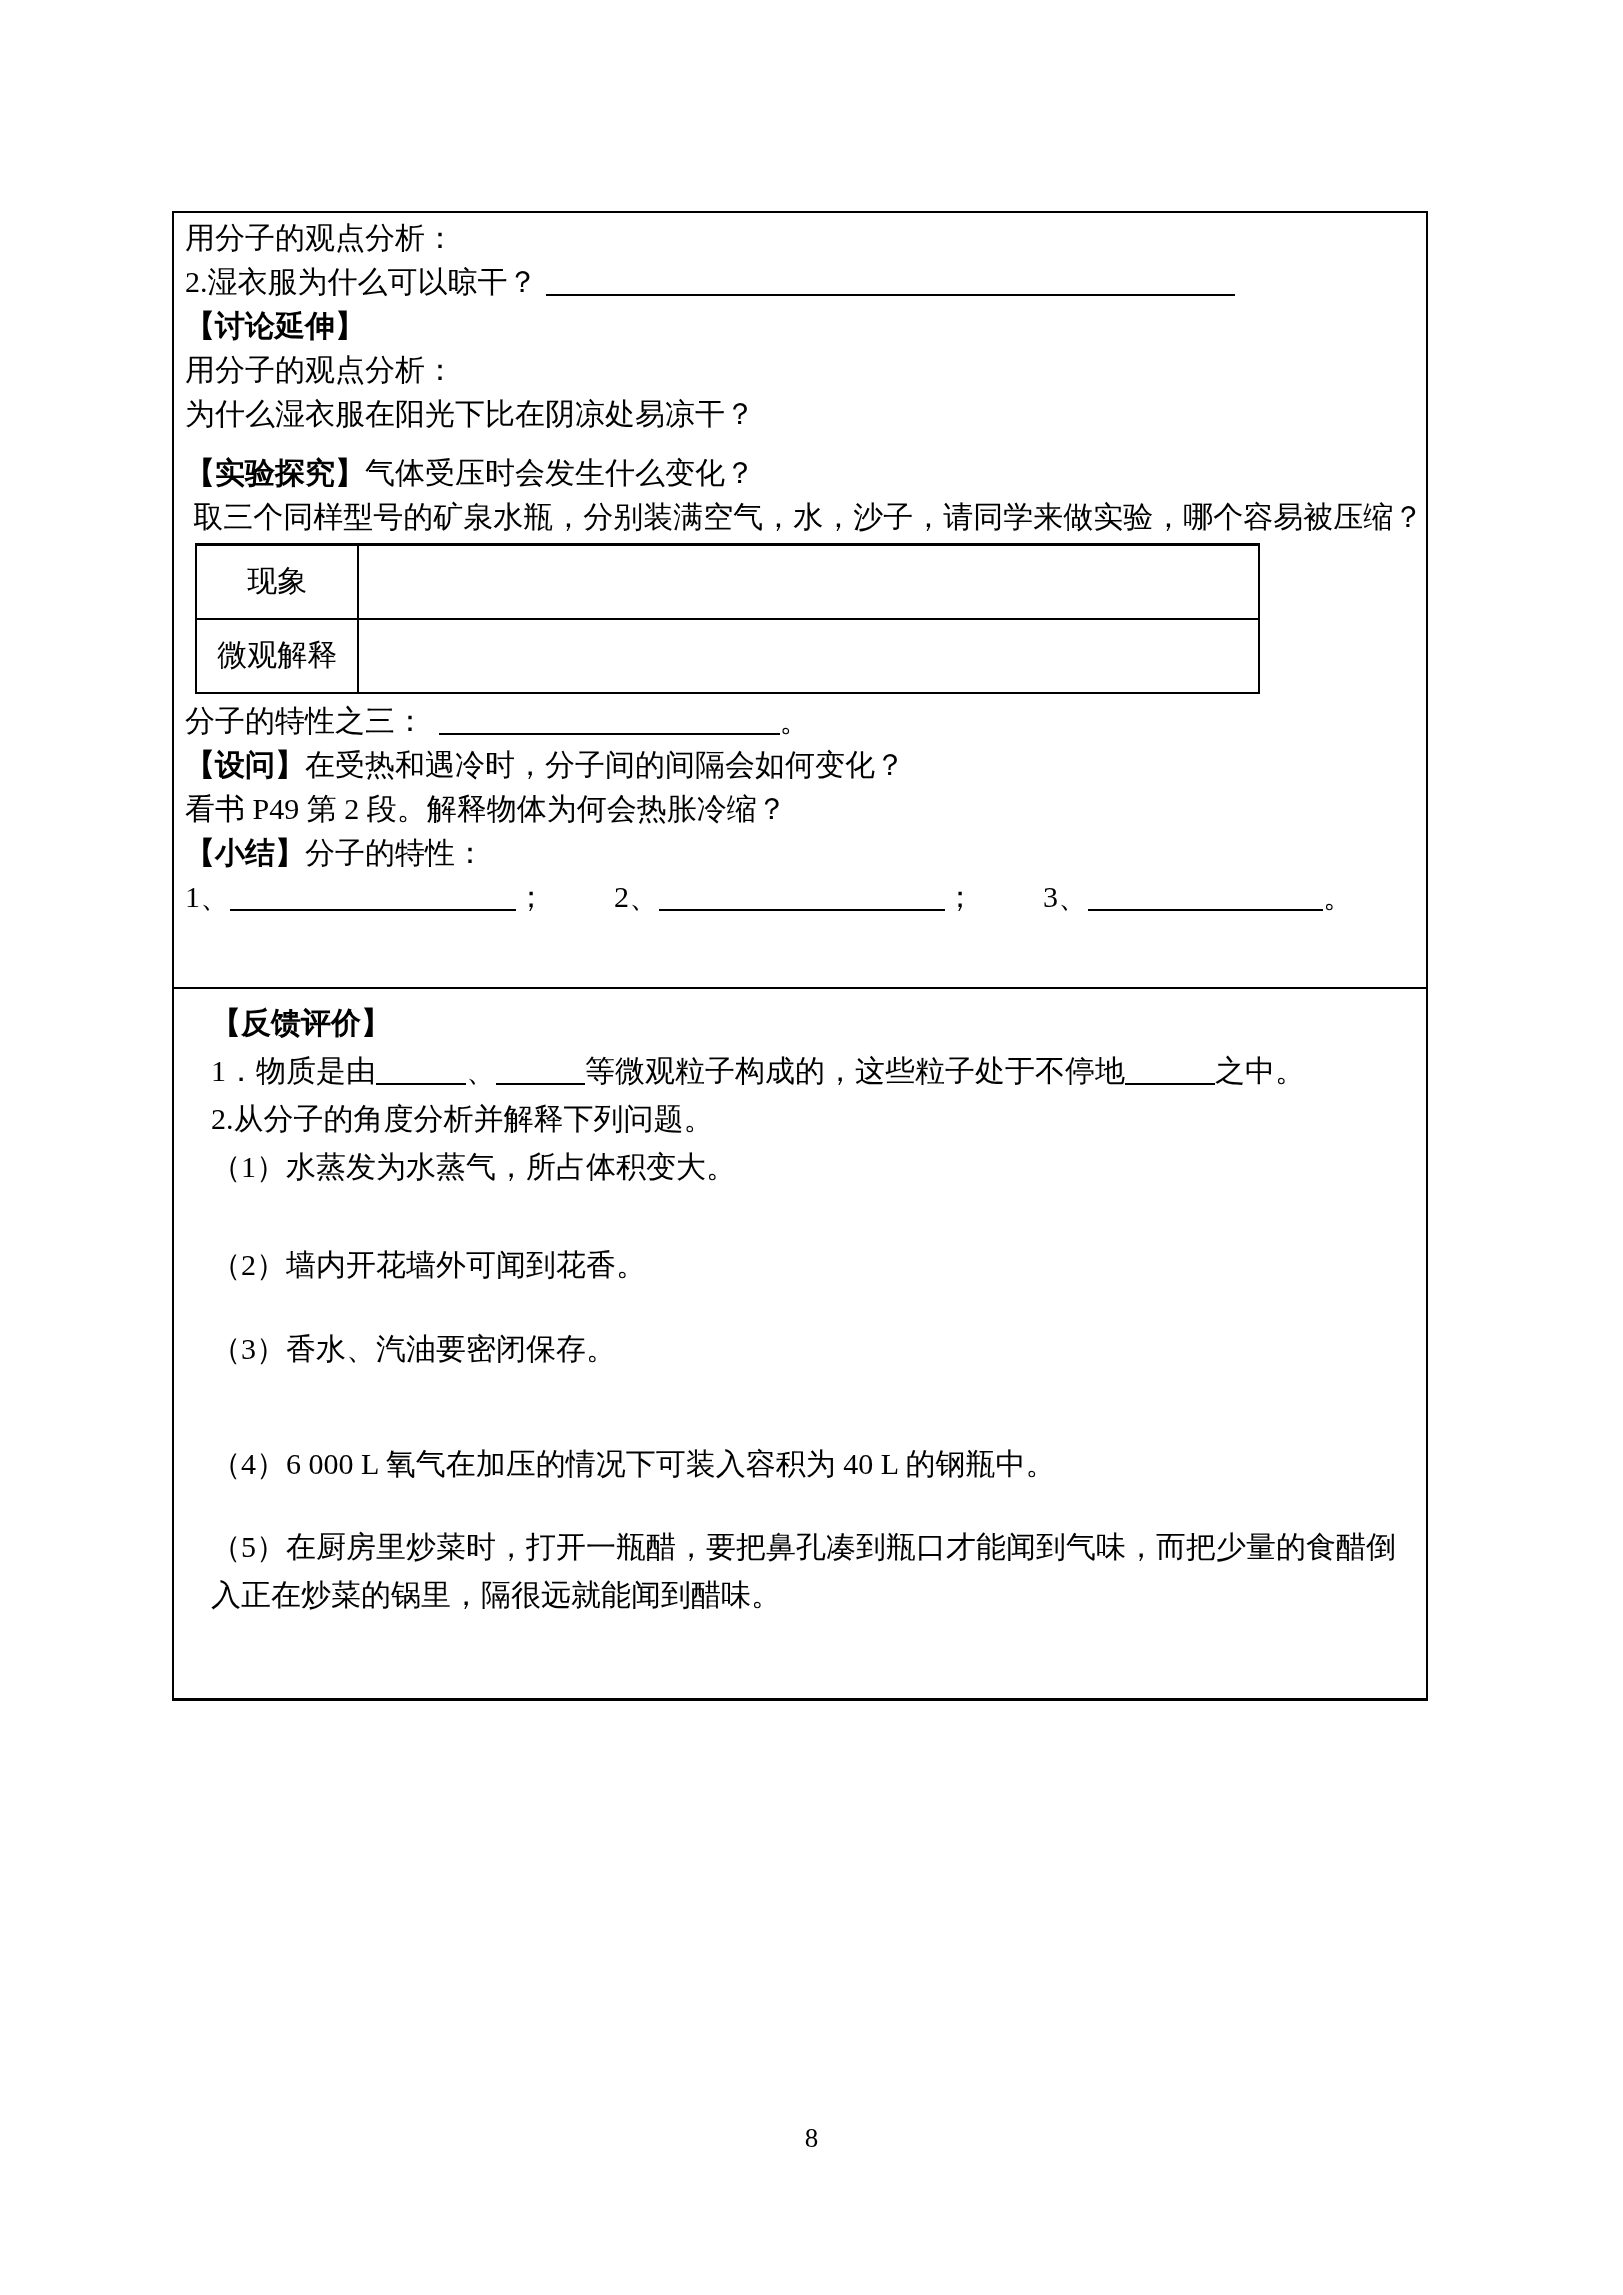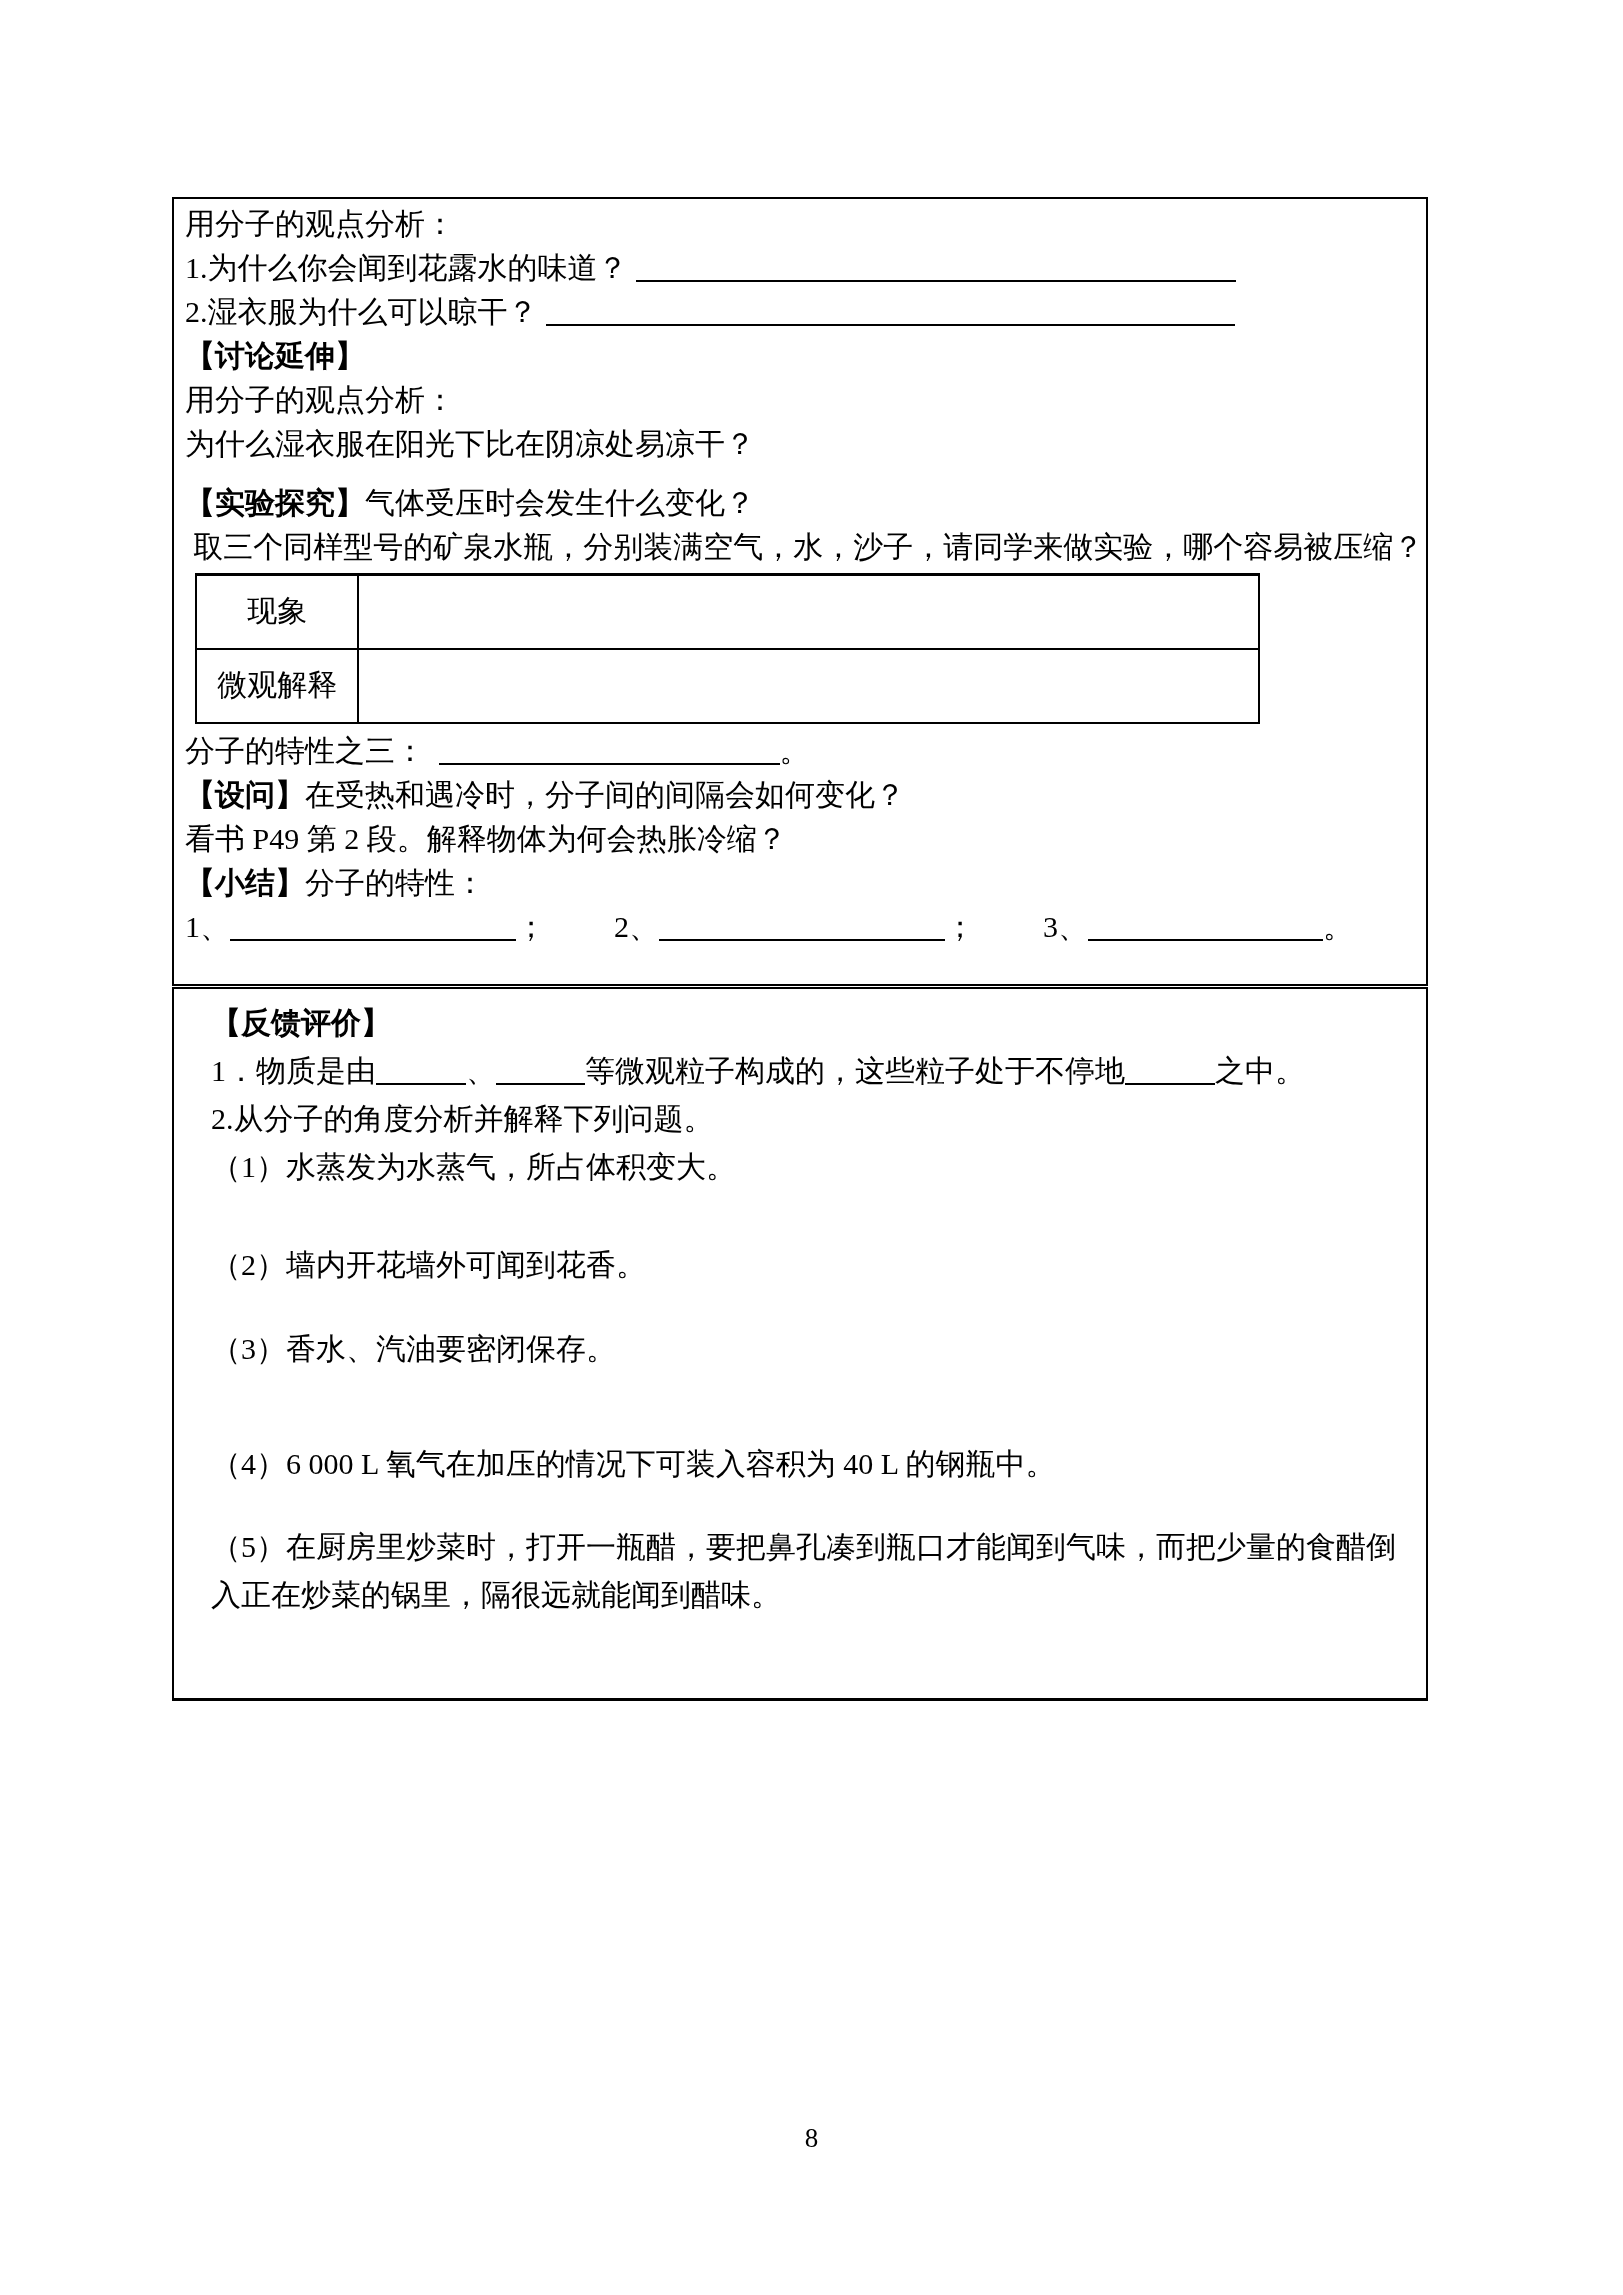--- a/index.html
+++ b/index.html
@@ -14,21 +14,21 @@
   .box{
     position:absolute;
     left:172px;
     width:1256px;
     box-sizing:border-box;
     border:2px solid #000;
     background:#ffffff;
     padding:2.7px 5.5px 0 11px;
     overflow:hidden;
   }
-  #box1{top:197px;height:789px;}
+  #box1{top:211px;height:789px;}
   #box2{
     top:987px;height:714px;
     border-top-width:2.7px;
     border-bottom-width:3.4px;
     padding-top:9.5px;
     padding-left:37px;
   }
   .line{
     font-size:30px;
     line-height:44px;
@@ -72,21 +72,20 @@
     line-height:33px;
   }
 </style>
 </head>
 <body>
 
 <div class="page">
 
   <div class="box" id="box1">
       <div class="line"><span class="run">用分子的观点分析：</span></div>
-      <div class="line"><span class="run">1.为什么你会闻到花露水的味道？</span><span class="hspace" style="width: 8.2px;"></span><span class="blank" style="width: 600px;"></span></div>
       <div class="line"><span class="run">2.湿衣服为什么可以晾干？</span><span class="hspace" style="width: 8.2px;"></span><span class="blank" style="width: 689px;"></span></div>
       <div class="line"><span class="run bold">【讨论延伸】</span></div>
       <div class="line"><span class="run">用分子的观点分析：</span></div>
       <div class="line"><span class="run">为什么湿衣服在阳光下比在阴凉处易凉干？</span></div>
       <div class="line" style="margin-top: 15px;"><span class="run bold">【实验探究】</span><span class="run">气体受压时会发生什么变化？</span></div>
       <div class="line nowrap" style="padding-left: 8.2px;"><span class="run">取三个同样型号的矿泉水瓶，分别装满空气，水，沙子，请同学来做实验，哪个容易被压缩？</span></div>
   <table class="exp-table">
     <tbody>
       <tr>
         <td class="lbl">现象</td>

